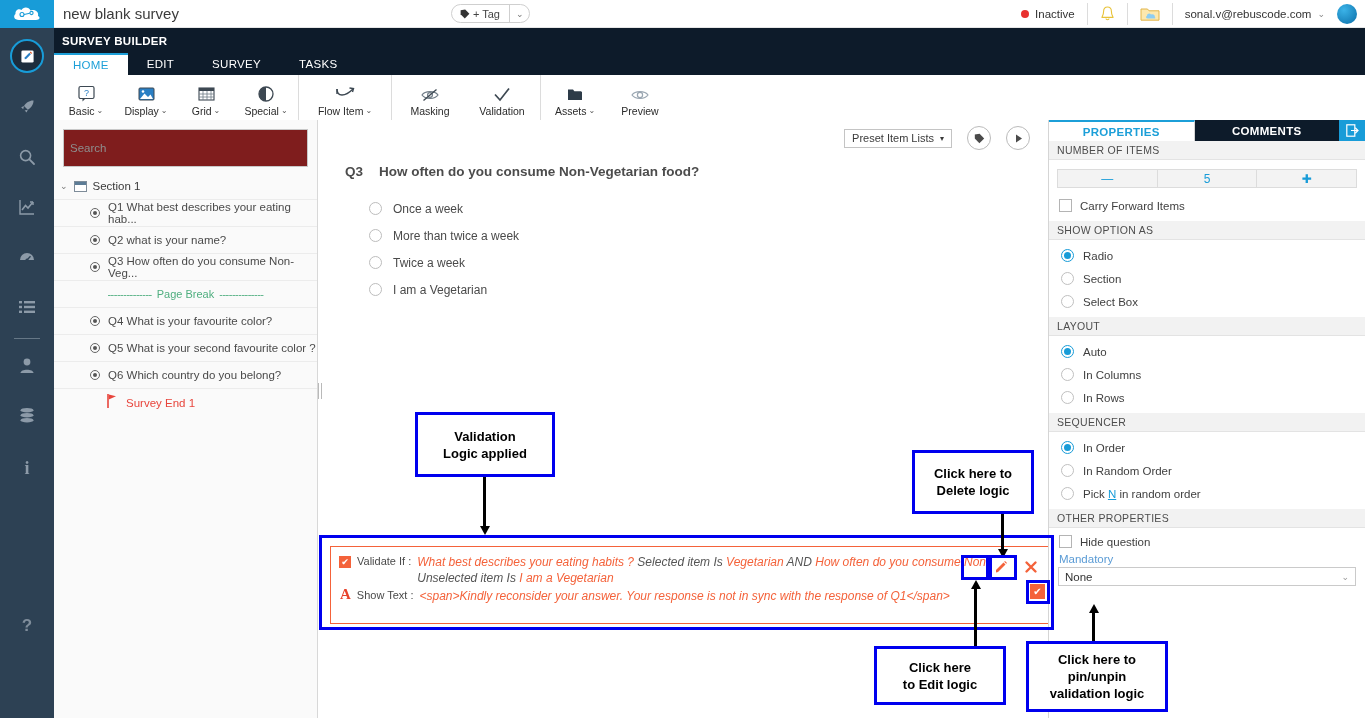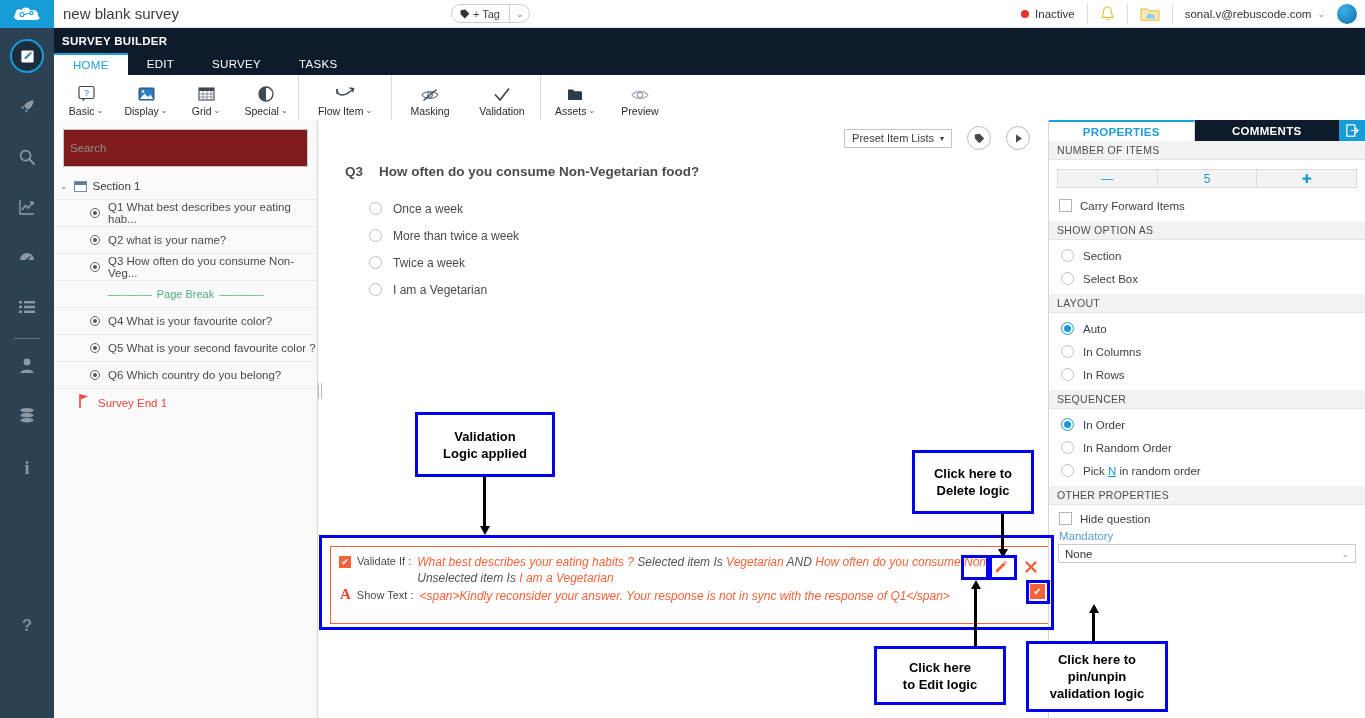--- a/index.html
+++ b/index.html
@@ -93,21 +93,21 @@
     height: 3px; background: #5c7c96; }
   .q-row { padding-left: 36px; gap: 8px; }
   .radio-sm { width: 10px; height: 10px; border-radius: 50%; border: 1px solid #666;
     display: inline-block; position: relative; flex: none; }
   .radio-sm::after { content: ''; position: absolute; left: 2px; top: 2px;
     width: 4px; height: 4px; border-radius: 50%; background: #555; }
   .pb-row { height: 27px; display: flex; align-items: center; justify-content: center;
     font-size: 11px; color: #4fae7f; border-bottom: 1px solid #ececec; }
   .pb-dash { color: #4fae7f; letter-spacing: -0.5px; }
   .end-row { padding-left: 24px; gap: 8px; color: #e8453c; font-size: 11.5px;
-    border-bottom: none; }
+    border-bottom: none; margin-left: 28px; }
   .flag { color: #e8453c; font-size: 13px; }
 
   .splitter { position: absolute; left: 318px; top: 383px; width: 6px; height: 16px;
     display: flex; gap: 2px; }
   .splitter i { width: 1px; height: 16px; background: #b9b9b9; display: block; }
 
   
   .canvas { position: absolute; left: 324px; top: 120px; width: 720px; height: 598px;
     background: #ffffff; }
   .canvas-tools { display: flex; align-items: center; justify-content: flex-end;
@@ -631,20 +631,24 @@
     </div>
 
     <div class="p-check">
       <span class="box-em"></span>
       <span>Carry Forward Items</span>
     </div>
 
     <div class="p-head">SHOW OPTION AS</div>
     <div class="p-group-pad">
       <div class="p-radio">
+        <span class="rd on"></span>
+        <span>Radio</span>
+      </div>
+      <div class="p-radio">
         <span class="rd"></span>
         <span>Section</span>
       </div>
       <div class="p-radio">
         <span class="rd"></span>
         <span>Select Box</span>
       </div>
     </div>
 
     <div class="p-head" style="margin-top:4px">LAYOUT</div>

